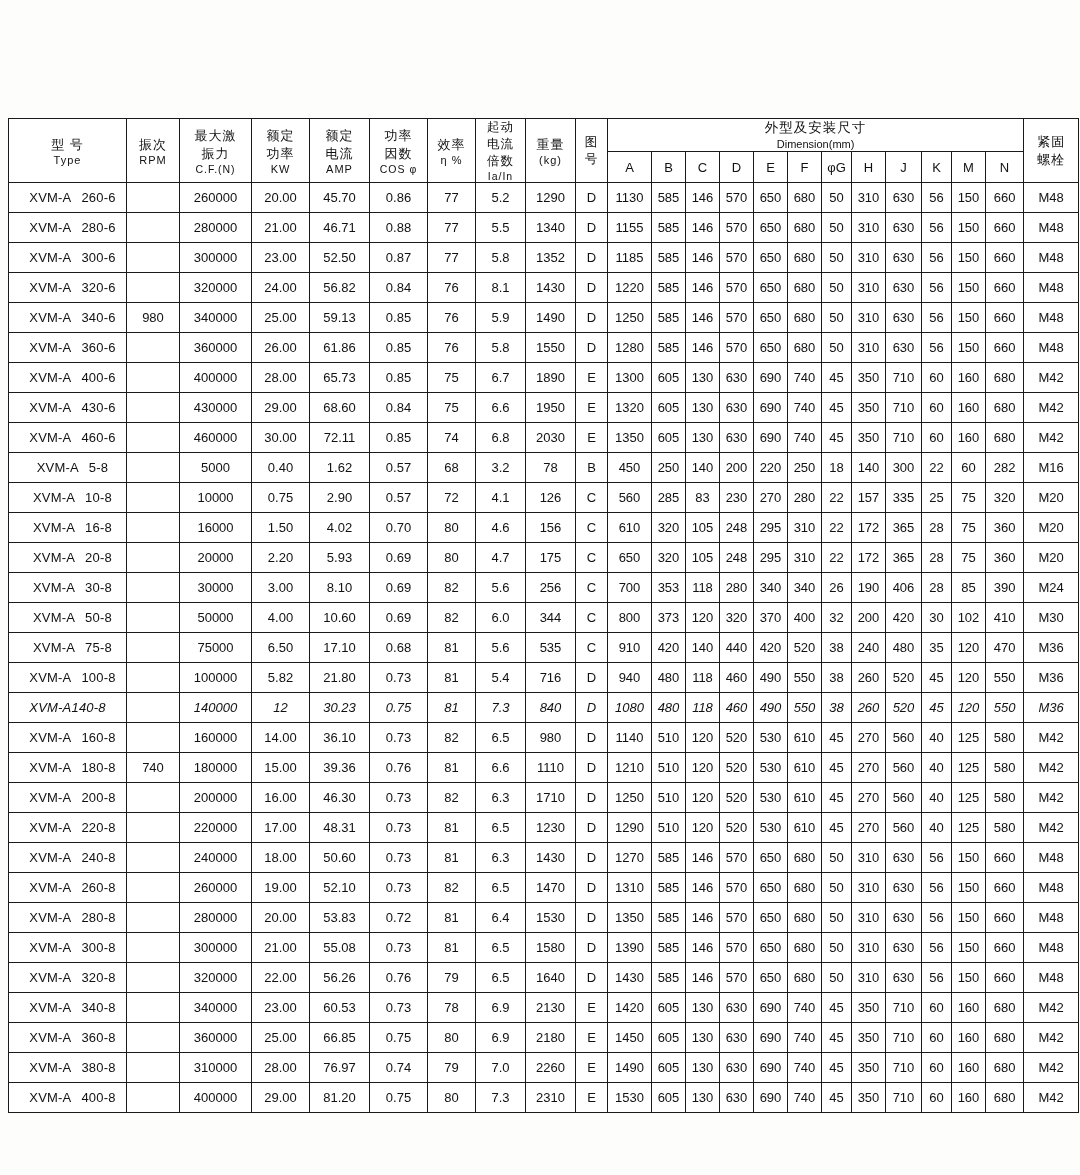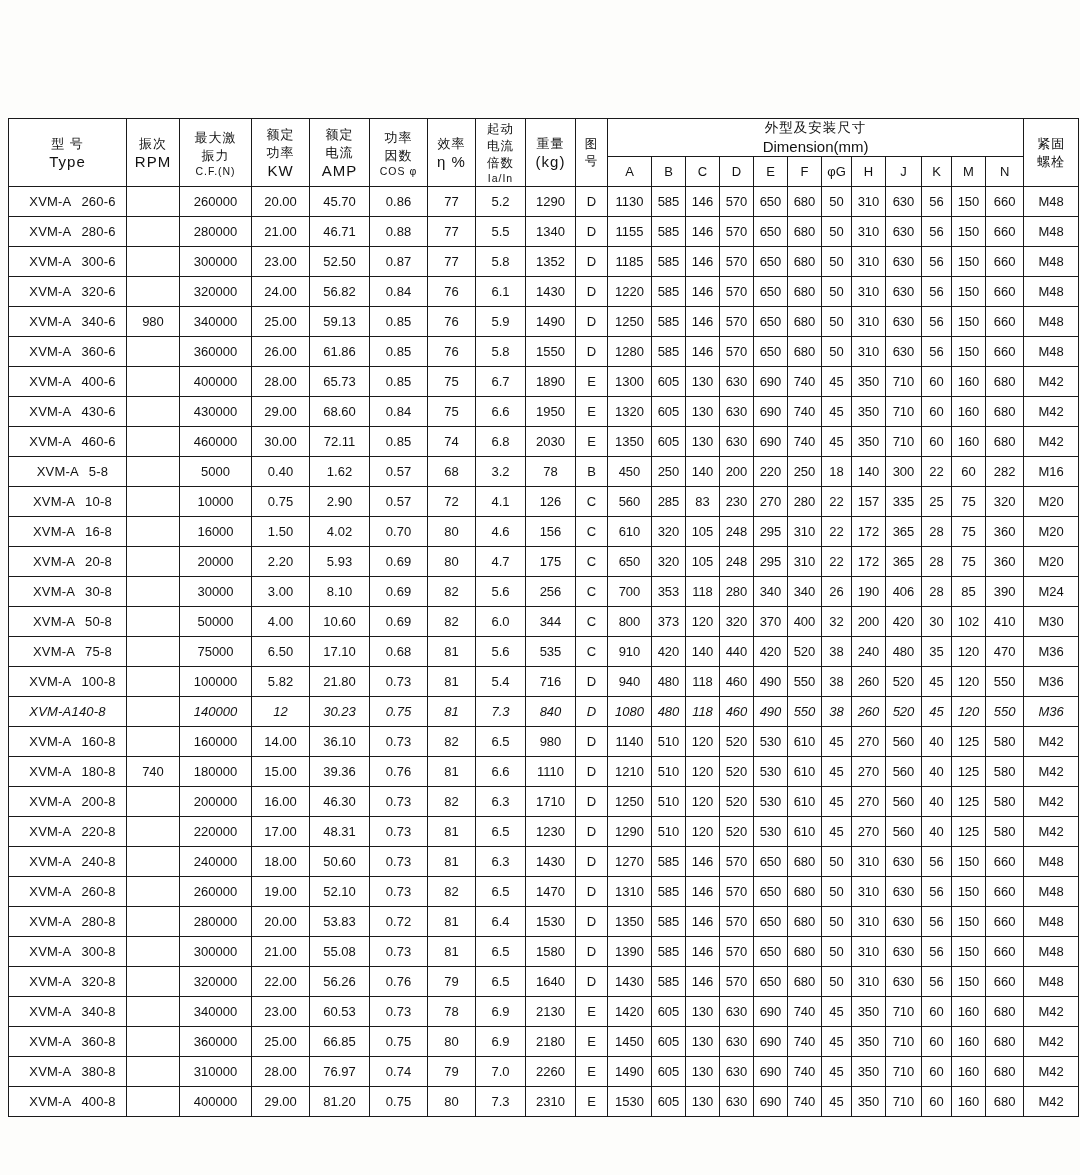--- a/index.html
+++ b/index.html
@@ -42,21 +42,21 @@
     padding: 0;
     height: 29px;
     font-weight: normal;
     white-space: nowrap;
   }
   .hdr-cn {
     font-size: 13.5px;
     letter-spacing: 1px;
   }
   .hdr-sm {
-    font-size: 15px;
+    font-size: 11px;
   }
   .hdr-xs {
     font-size: 10.5px;
   }
   .type-cell {
     text-align: left;
     padding-left: 6px;
     font-size: 13.5px;
     letter-spacing: 0.2px;
   }
@@ -264,21 +264,21 @@
             <td>M48</td>
           </tr>
           <tr>
             <td class="type-cell"><span class="mdl">XVM-A</span>320-6</td>
             <td class="rpm-cell"></td>
             <td>320000</td>
             <td>24.00</td>
             <td>56.82</td>
             <td>0.84</td>
             <td>76</td>
-            <td>6.1</td>
+            <td>8.1</td>
             <td>1430</td>
             <td>D</td>
             <td>1220</td>
             <td>585</td>
             <td>146</td>
             <td>570</td>
             <td>650</td>
             <td>680</td>
             <td>50</td>
             <td>310</td>

